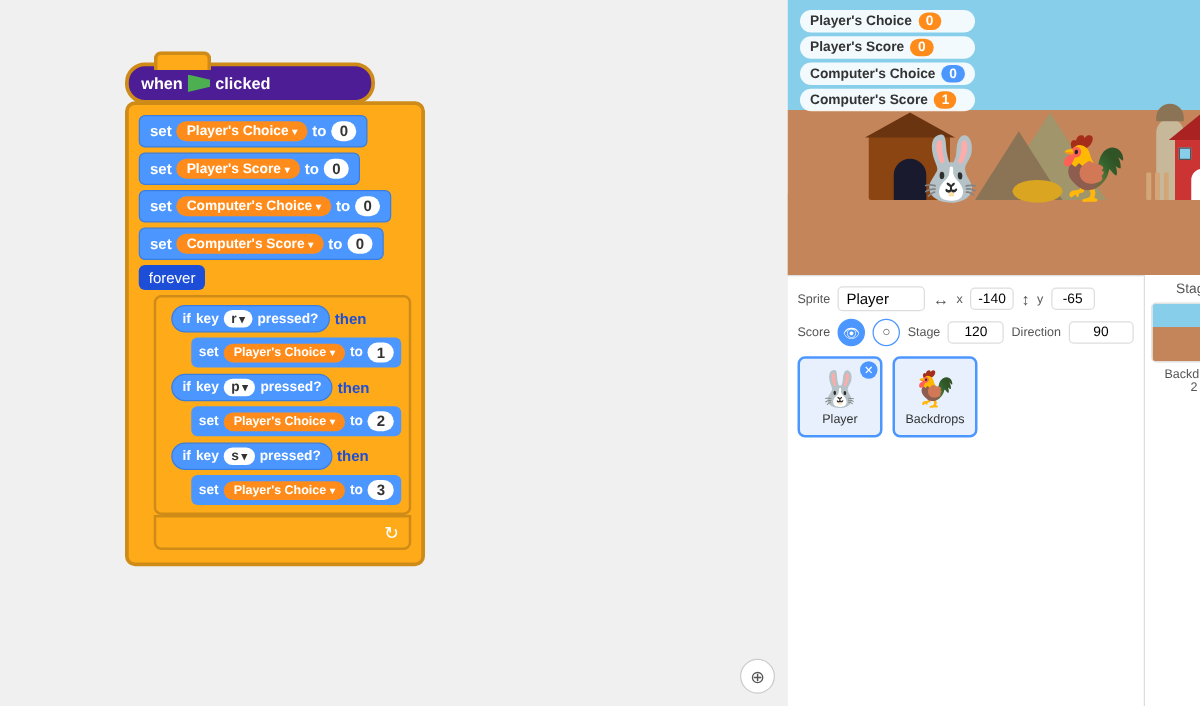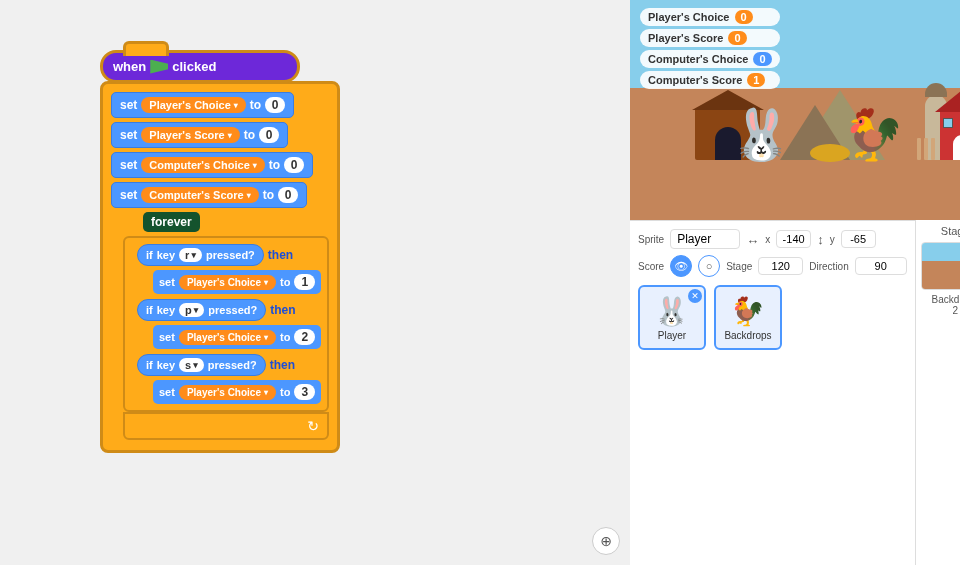--- a/index.html
+++ b/index.html
@@ -38,21 +38,21 @@
     }
 
     
     .blocks-container {
       position: absolute;
       top: 50px;
       left: 100px;
     }
 
     .block-hat {
-      background: #6d28d9;
+      background: #4c1d95;
       border-radius: 16px;
       padding: 6px 10px;
       display: inline-flex;
       align-items: center;
       gap: 4px;
       font-size: 13px;
       font-weight: bold;
       color: #fff;
       border: 3px solid #cf8b17;
       position: relative;
@@ -123,28 +123,27 @@
       border-radius: 10px;
       padding: 1px 6px;
       font-size: 12px;
       font-weight: bold;
       color: #333;
       min-width: 20px;
       text-align: center;
     }
 
     .block-forever {
-      background: #14532d;
+      background: #1d4ed8;
       border-radius: 5px;
       padding: 3px 8px;
       font-size: 12px;
-      font-weight: bold;
+      font-weight: normal;
       color: #fff;
       display: inline-block;
-      margin-left: 32px;
     }
 
     .block-if-header {
       display: flex;
       align-items: center;
       gap: 4px;
       margin-bottom: 4px;
     }
 
     .block-condition {

